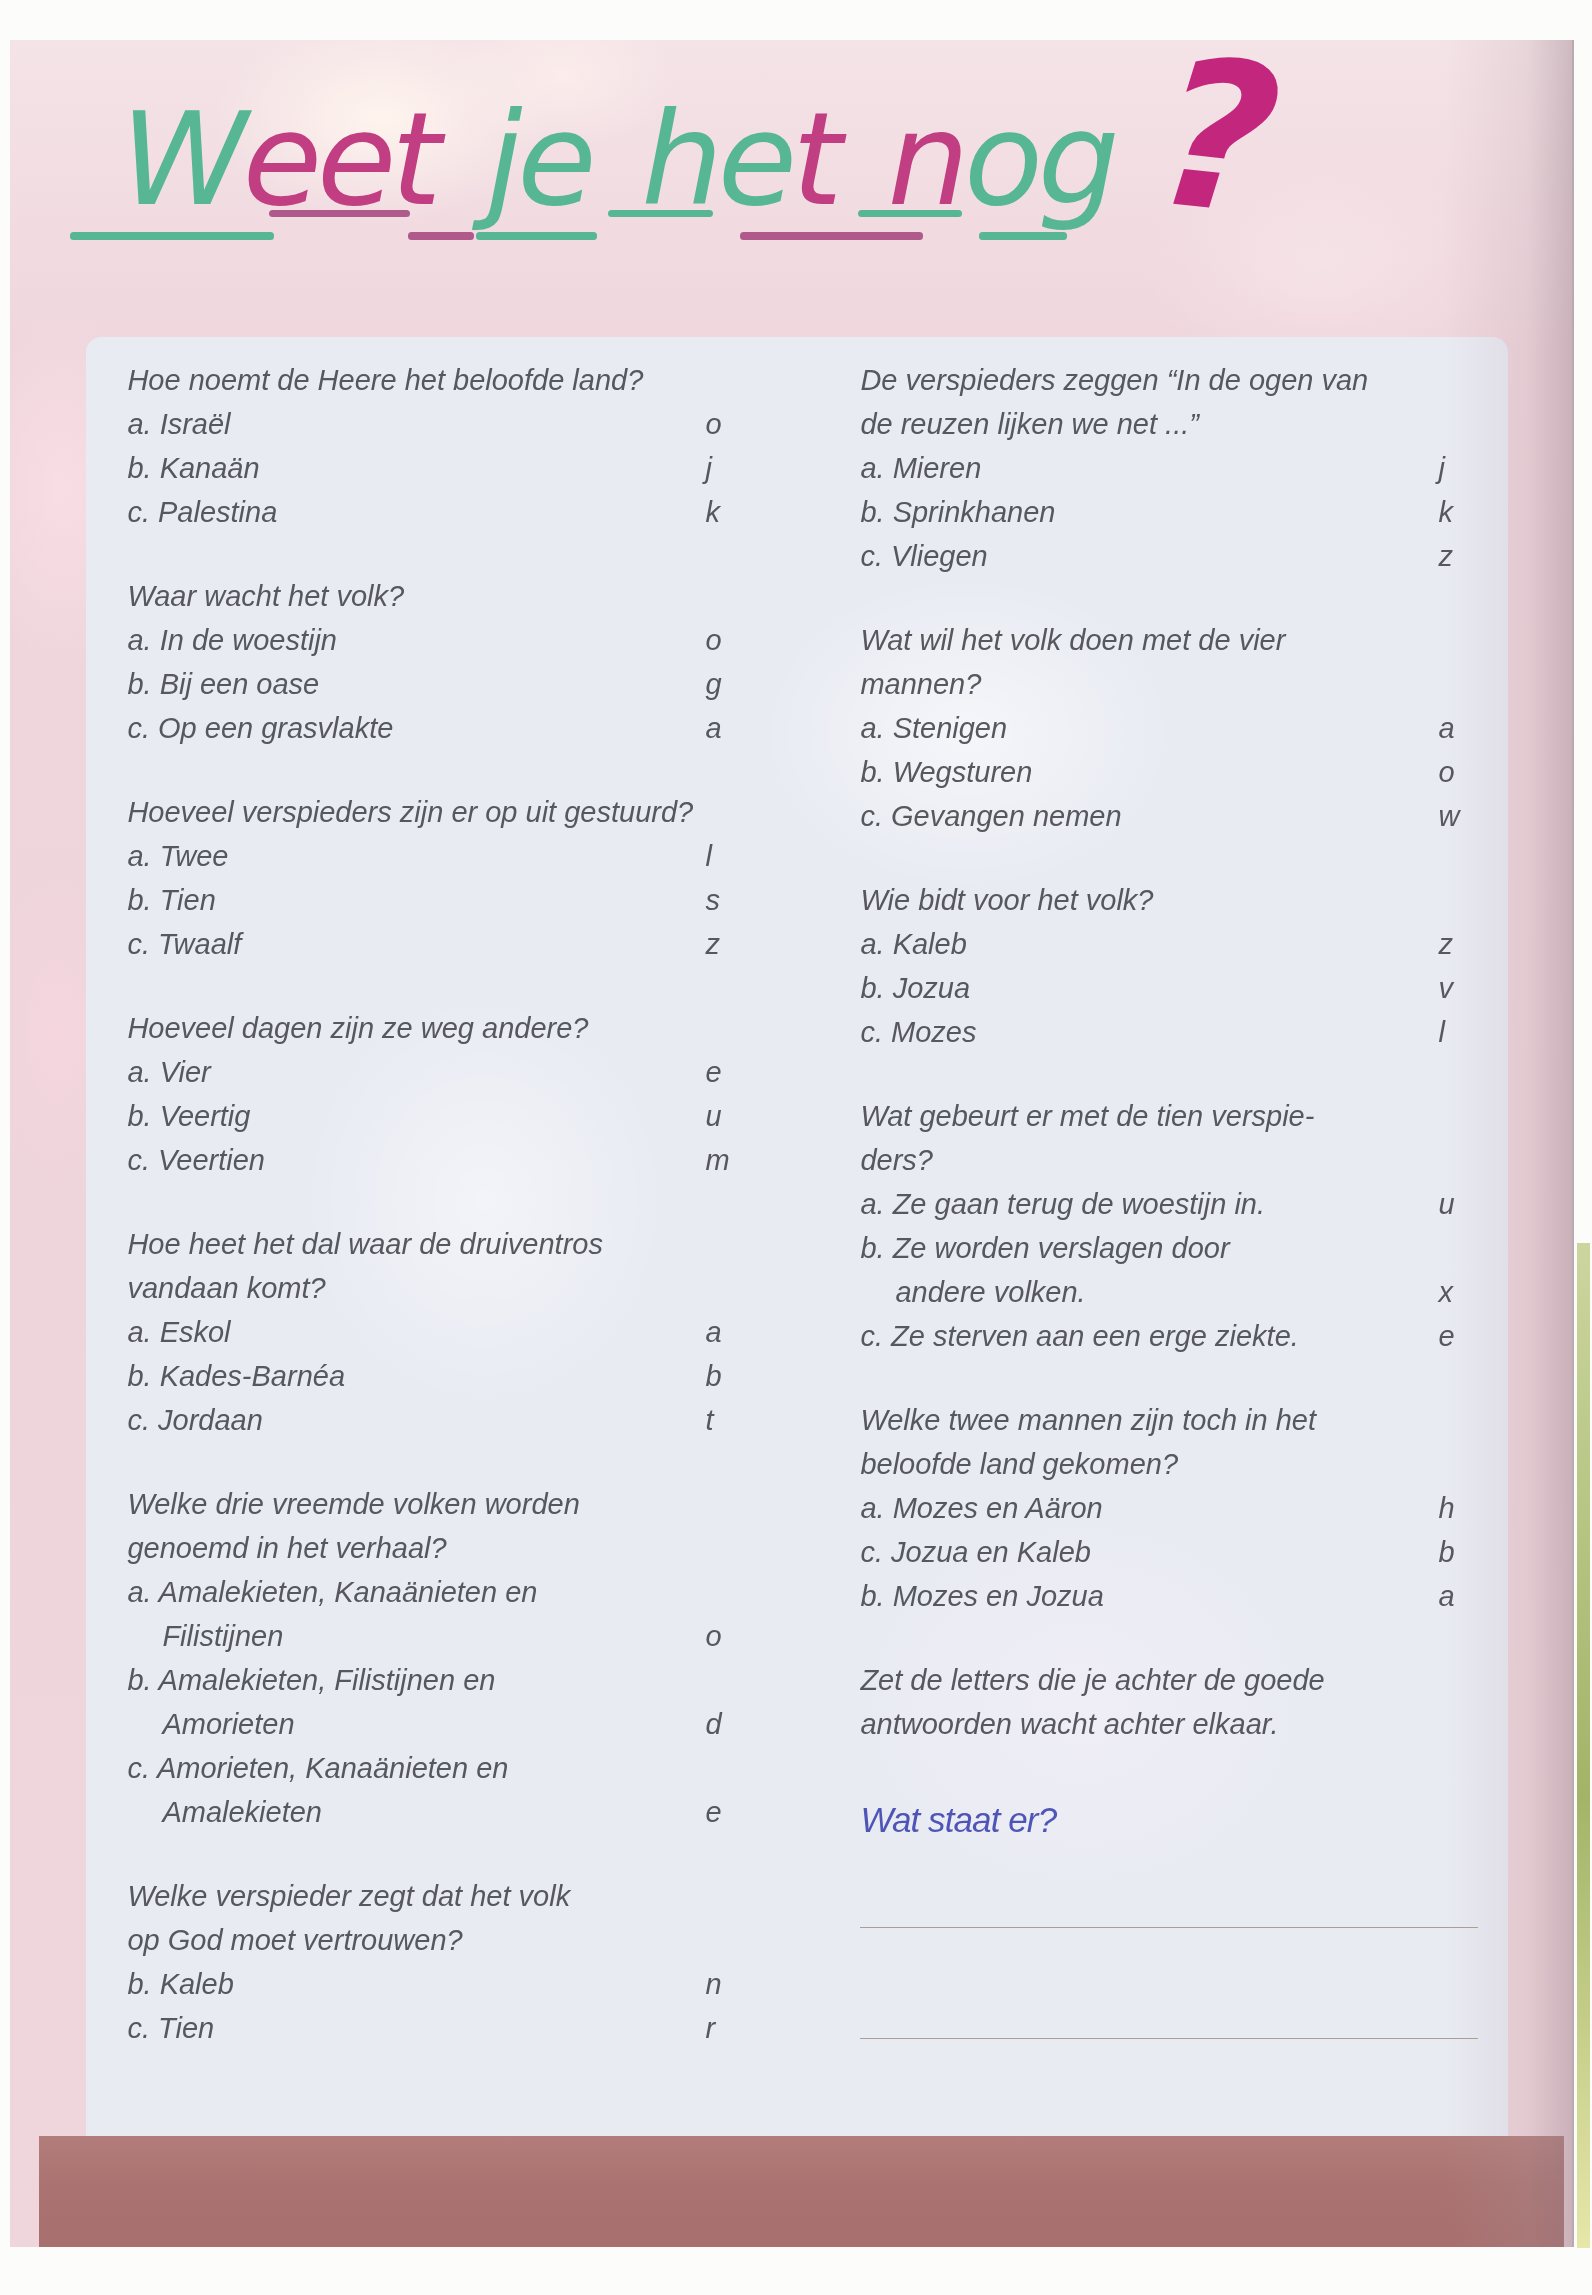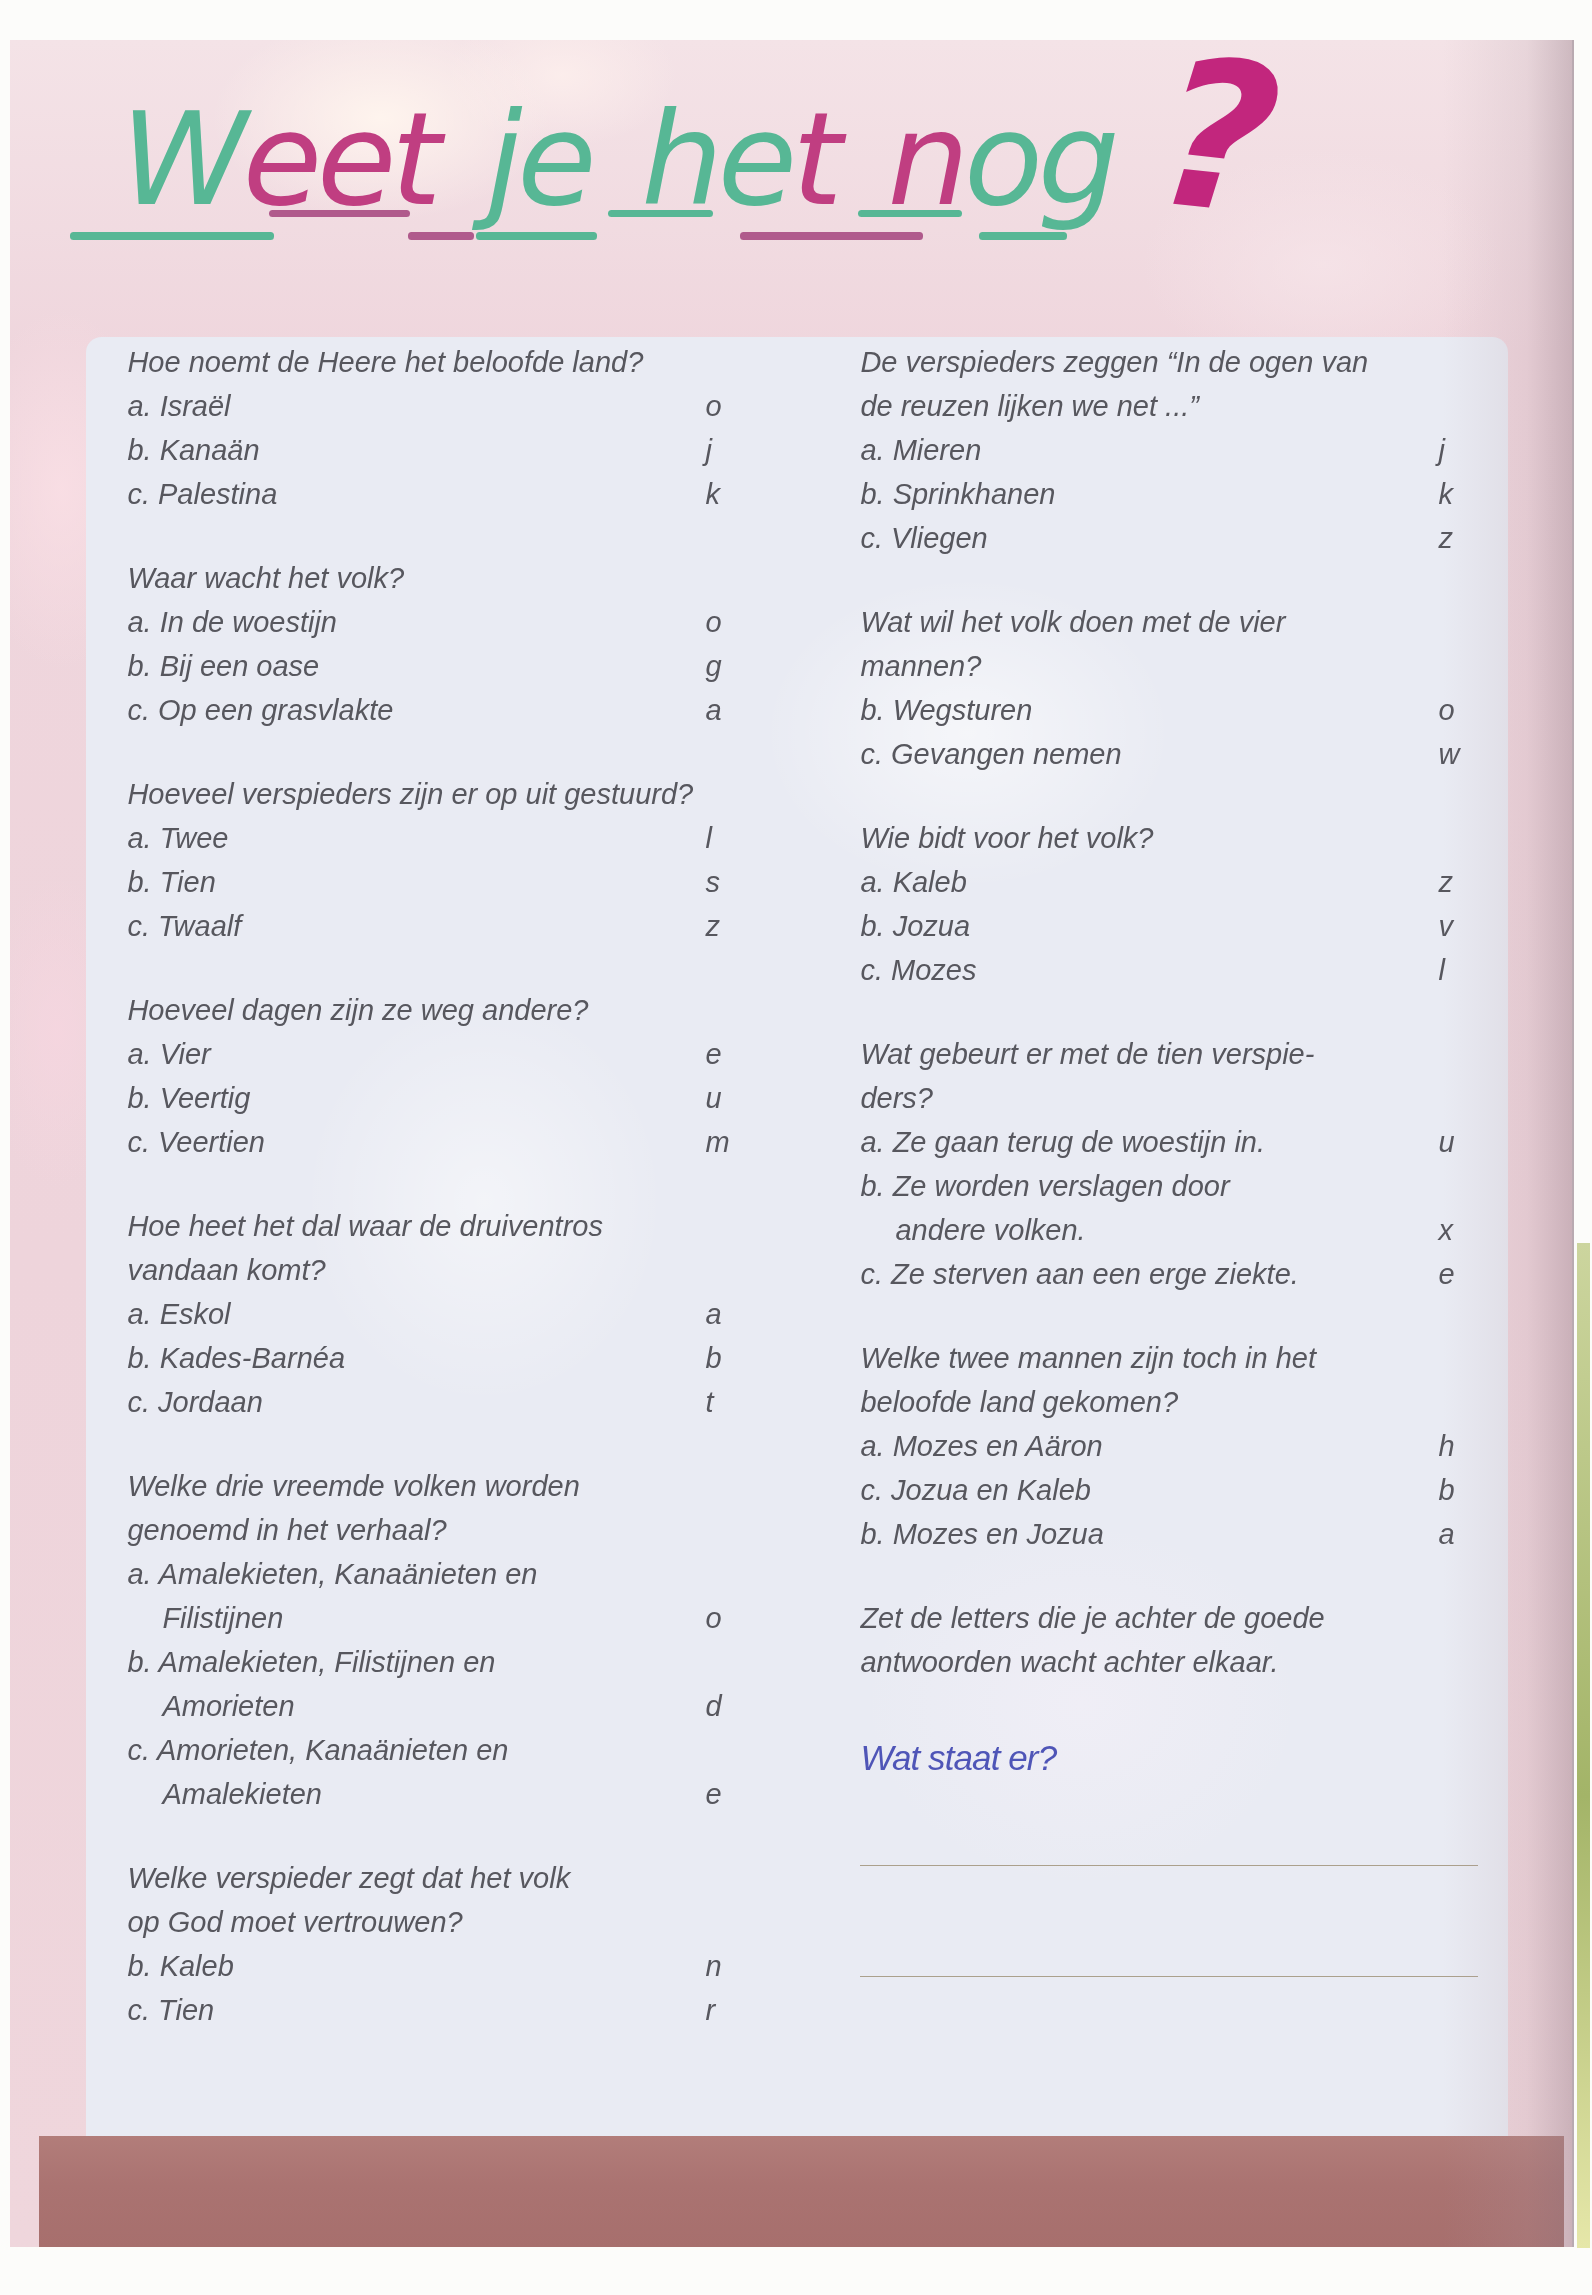--- a/index.html
+++ b/index.html
@@ -25,21 +25,21 @@
            font-family:"DejaVu Sans", sans-serif;}
   .u-seg{position:absolute;border-radius:3.5px;}
   
   .panel{position:absolute;left:76px;top:297px;width:1422px;height:1799px;
     background:
       radial-gradient(ellipse 293px 224px at 62% 22%, rgba(255,255,255,0.55), rgba(255,255,255,0) 70%),
       radial-gradient(ellipse 259px 293px at 28% 48%, rgba(255,255,255,0.45), rgba(255,255,255,0) 70%),
       radial-gradient(ellipse 311px 259px at 70% 76%, rgba(244,240,248,0.6),  rgba(244,240,248,0) 70%),
       #e9ebf3;
     border-radius:15.5px 15.5px 0 0;}
-  .col{position:absolute;top:3px;width:614px;color:#57575e;font-style:italic;
+  .col{position:absolute;top:21px;width:614px;color:#57575e;font-style:italic;
        font-size:29px;line-height:44px;}
   .col-left{left:41px;}
   .col-right{left:774px;}
   .q-block{margin-top:40px;}
   .q-block:first-child{margin-top:0;}
   .q-line{white-space:nowrap;}
   .opt-line{display:flex;align-items:baseline;justify-content:flex-end;}
   .opt-line .opt-text{flex:1;white-space:nowrap;}
   .opt-line.indent .opt-text{padding-left:35px;}
   .opt-letter{width:36px;text-align:left;flex:0 0 36px;}
@@ -226,20 +226,24 @@
               </div>
               <div class="opt-line">
                 <span class="opt-text">c. Vliegen</span>
                 <span class="opt-letter">z</span>
               </div>
             </div>
             <div class="q-block">
               <div class="q-line">Wat wil het volk doen met de vier</div>
               <div class="q-line">mannen?</div>
               <div class="opt-line">
+                <span class="opt-text">a. Stenigen</span>
+                <span class="opt-letter">a</span>
+              </div>
+              <div class="opt-line">
                 <span class="opt-text">b. Wegsturen</span>
                 <span class="opt-letter">o</span>
               </div>
               <div class="opt-line">
                 <span class="opt-text">c. Gevangen nemen</span>
                 <span class="opt-letter">w</span>
               </div>
             </div>
             <div class="q-block">
               <div class="q-line">Wie bidt voor het volk?</div>

